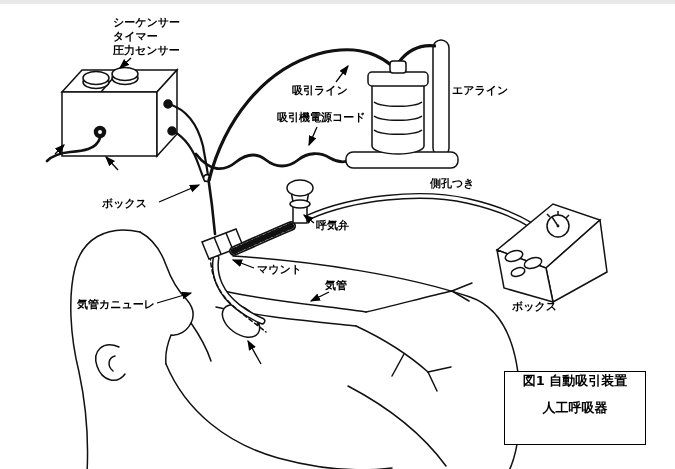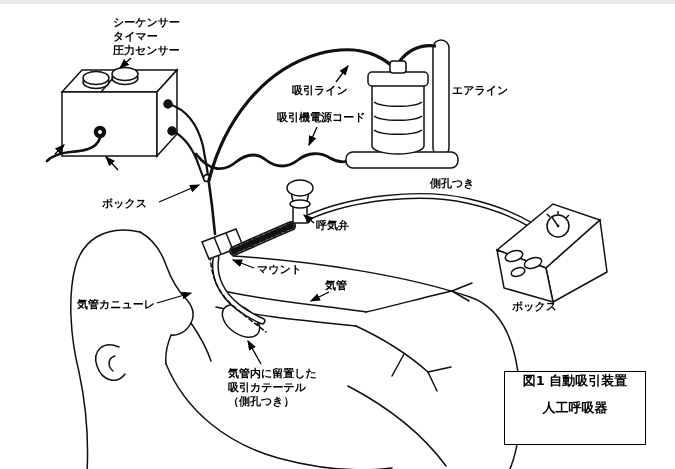--- a/index.html
+++ b/index.html
@@ -165,23 +165,20 @@
 圧力センサー</div>
   <div class="lbl" style="left:292px;top:80px">吸引ライン</div>
   <div class="lbl" style="left:277px;top:107px">吸引機電源コード</div>
   <div class="lbl" style="left:452px;top:80px">エアライン</div>
   <div class="lbl" style="left:102px;top:193px">ボックス</div>
   <div class="lbl" style="left:430px;top:173px">側孔つき</div>
   <div class="lbl" style="left:316px;top:215px">呼気弁</div>
   <div class="lbl" style="left:257px;top:259px">マウント</div>
   <div class="lbl" style="left:325px;top:275px">気管</div>
   <div class="lbl" style="left:77px;top:294px">気管カニューレ</div>
-  <div class="lbl" style="left:228px;top:363px">気管内に留置した
-吸引カテーテル
-（側孔つき）</div>
   <div class="lbl" style="left:512px;top:296px">ボックス</div>
 
   <div class="caption-box">
     <div>図1 自動吸引装置</div>
     <div>人工呼吸器</div>
   </div>
 
 </div>
 
 </body></html>

